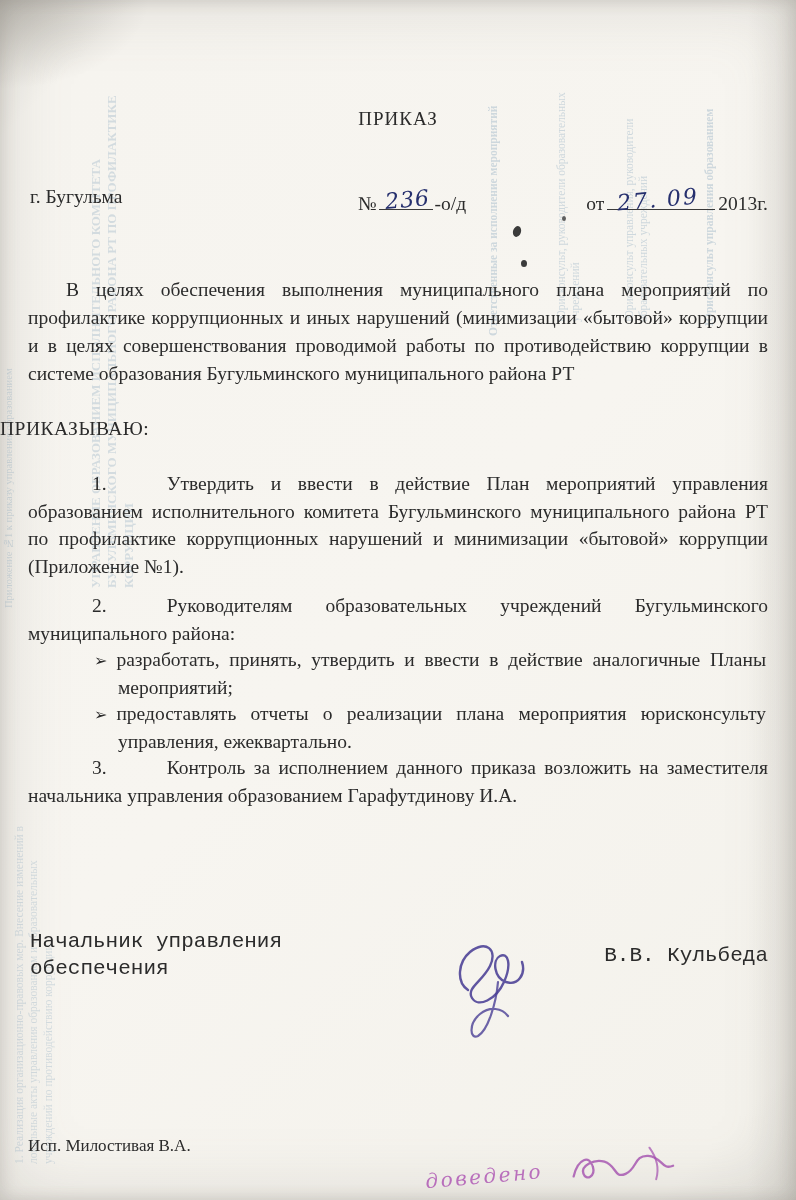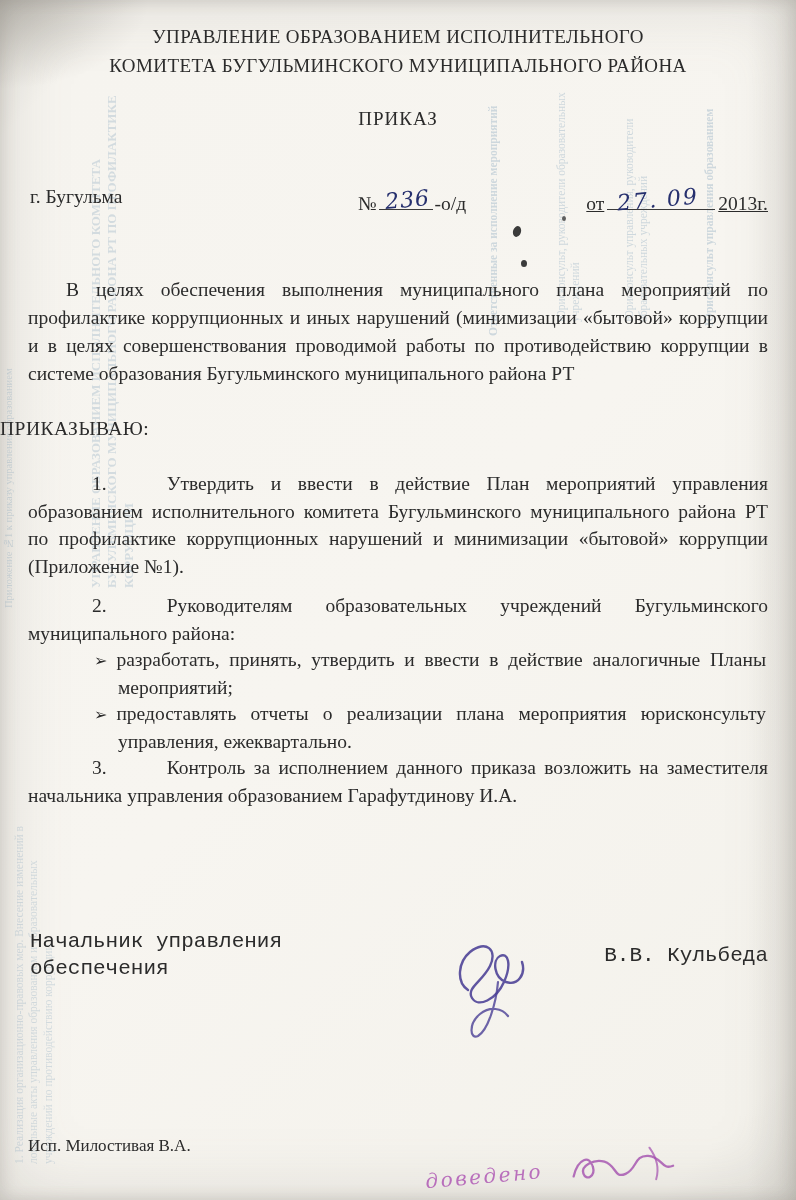--- a/index.html
+++ b/index.html
@@ -29,21 +29,21 @@
   .b6{left:12px;top:826px;height:338px;font-size:11.5px;opacity:.42;}
 
   
   .org{position:absolute;top:22px;left:0;right:0;text-align:center;
     font-size:19px;line-height:29px;letter-spacing:.4px;}
   .doc-title{position:absolute;top:108px;left:0;right:0;text-align:center;
     font-size:19px;letter-spacing:1px;font-family:Liberation Serif, serif;}
   .meta{position:absolute;top:186px;left:0;right:0;height:30px;font-size:19.5px;padding-left:20px;}
   .city{position:absolute;left:30px;top:0;}
   .num-group{position:absolute;left:358px;top:0;white-space:nowrap;}
-  .date-group{position:absolute;right:28px;top:0;white-space:nowrap;text-decoration:underline;}
+  .date-group{position:absolute;right:28px;top:0;white-space:nowrap;}
   .blank{display:inline-block;border-bottom:1.6px solid #3a3a3a;height:23px;
     vertical-align:baseline;position:relative;}
   .blank-num{width:54px;margin:0 2px;}
   .blank-date{width:108px;margin:0 3px;}
   .hand{position:absolute;left:6px;bottom:-3px;font-family:"DejaVu Serif",serif;
     font-style:italic;font-size:22px;color:#26306e;transform:rotate(-5deg);
     white-space:nowrap;letter-spacing:1px;}
   .blank-date .hand{left:10px;letter-spacing:2px;}
 
   .body{position:absolute;left:28px;right:28px;margin:0;font-size:19.5px;
@@ -87,24 +87,20 @@
   <div class="bleed b2">Ответственные за исполнение мероприятий</div>
   <div class="bleed b3">Юрисконсульт, руководители образовательных учреждений</div>
   <div class="bleed b4">Юрисконсульт управления, руководители образовательных учреждений</div>
   <div class="bleed b5">Юрисконсульт управления образованием</div>
   <div class="bleed b6">1. Реализация организационно-правовых мер. Внесение изменений в локальные акты управления образованием и образовательных учреждений по противодействию коррупции</div>
 
   <div class="speck s1"></div>
   <div class="speck s2"></div>
   <div class="speck s3"></div>
 
-  <div class="org">
-    <div>УПРАВЛЕНИЕ ОБРАЗОВАНИЕМ ИСПОЛНИТЕЛЬНОГО</div>
-    <div>КОМИТЕТА БУГУЛЬМИНСКОГО МУНИЦИПАЛЬНОГО РАЙОНА</div>
-  </div>
 
   <div class="doc-title">ПРИКАЗ</div>
 
   <div class="meta">
     <span class="city">г. Бугульма</span>
     <span class="num-group"><span>№</span><span class="blank blank-num"><span class="hand">236</span></span><span>-о/д</span></span>
     <span class="date-group"><span>от</span><span class="blank blank-date"><span class="hand">27. 09</span></span><span>2013г.</span></span>
   </div>
 
   <p class="body intro">В целях обеспечения выполнения муниципального плана мероприятий по профилактике коррупционных и иных нарушений (минимизации «бытовой» коррупции  и в целях совершенствования проводимой работы по противодействию коррупции в системе образования Бугульминского муниципального района РТ</p>

